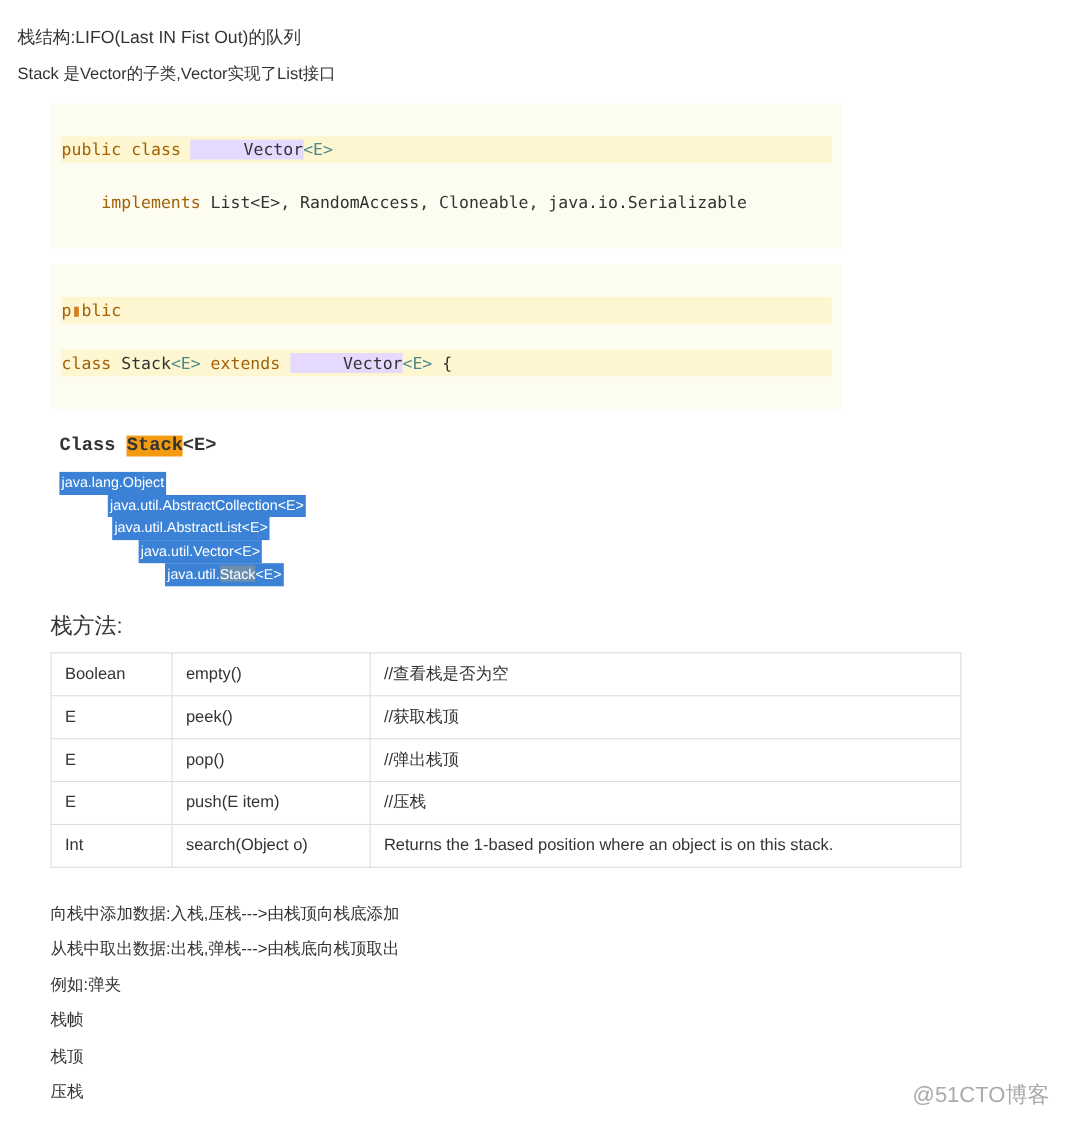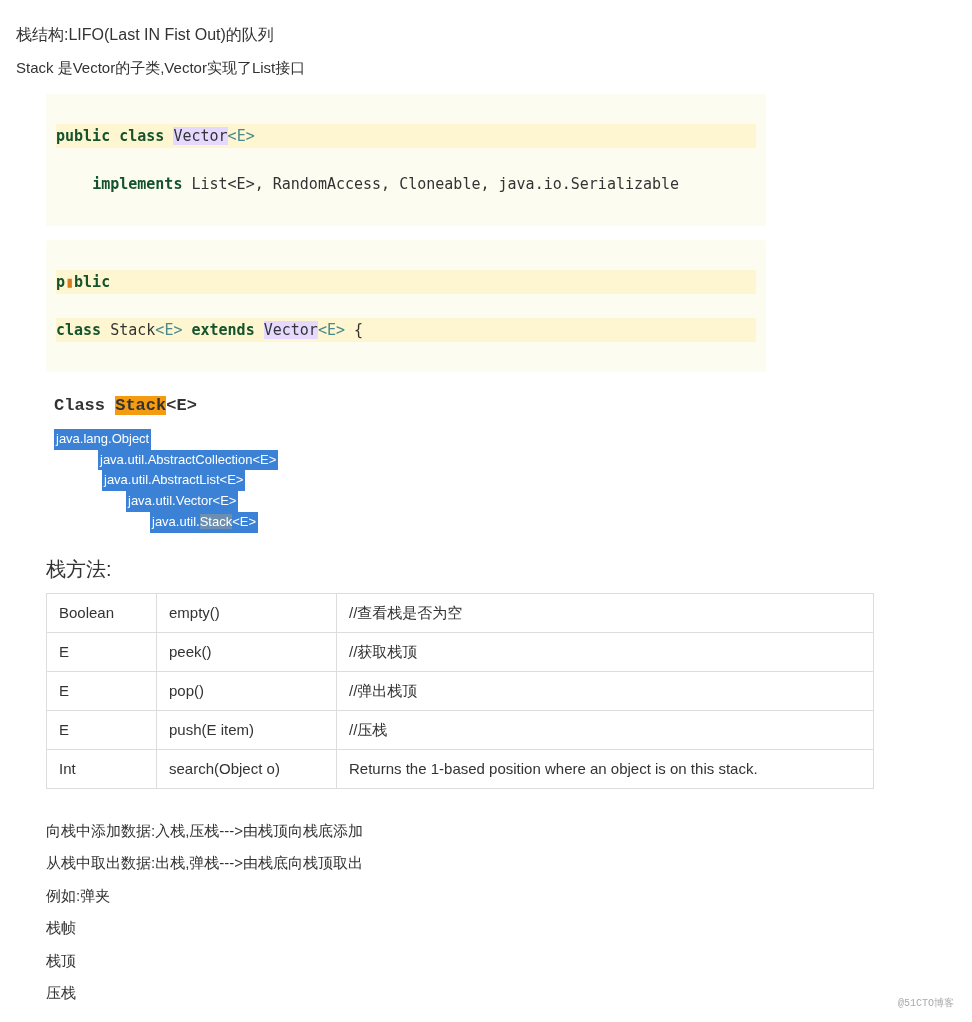--- a/index.html
+++ b/index.html
@@ -21,23 +21,23 @@
     padding: 6px 10px;
     margin: 14px 0 14px 30px;
     font-family: Consolas, Monaco, monospace;
     font-size: 15px;
     white-space: pre;
     overflow-x: auto;
     width: 720px;
   }
   .code-block .line { display: block; }
   .code-block .hl-line { background: #fdf6d0; }
-  .kw { color: #14532d; font-weight: bold; }
+  .kw { color: #a16207; font-weight: normal; }
   .gen { color: #4a8a8a; }
-  .hl-word { background: #e5d9ff; }
+  .hl-word { background: #e5d9ff; padding-left: 48px; }
   .cursor-mark { color: #d97c1f; }
   
   .class-heading {
     margin: 20px 0 10px 38px;
     font-family: Liberation Mono, monospace;
     font-size: 17px;
     font-weight: bold;
     color: #333;
   }
   .class-heading .hl-orange { background: #f39c12; color: #333; }
@@ -77,22 +77,22 @@
   table.methods td.col2 { width: 180px; }
   
   .notes { margin-left: 30px; }
   .notes p { margin: 4px 0; line-height: 1.9; }
   
   .watermark {
     position: fixed;
     bottom: 10px;
     right: 18px;
     color: #aaa;
-    font-size: 10px;
-    font-family: Liberation Mono, monospace;
+    font-size: 20px;
+    font-family: Liberation Sans, sans-serif;
   }
 </style>
 </head>
 <body>
 
 <div class="content">
 
   <div class="h1">栈结构:LIFO(Last IN Fist Out)的队列</div>
   <div class="para indent1">Stack 是Vector的子类,Vector实现了List接口</div>
 

